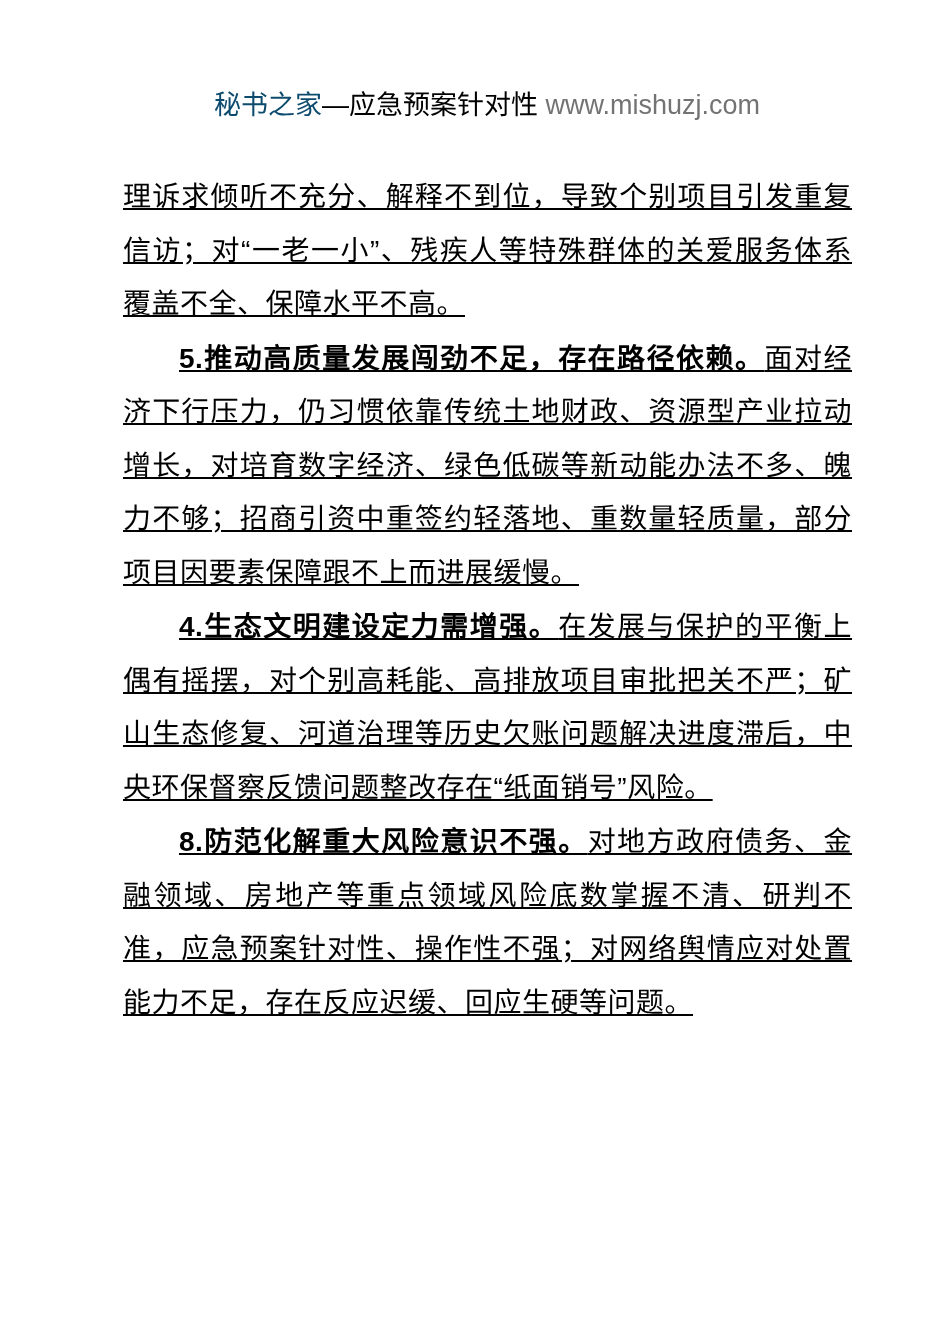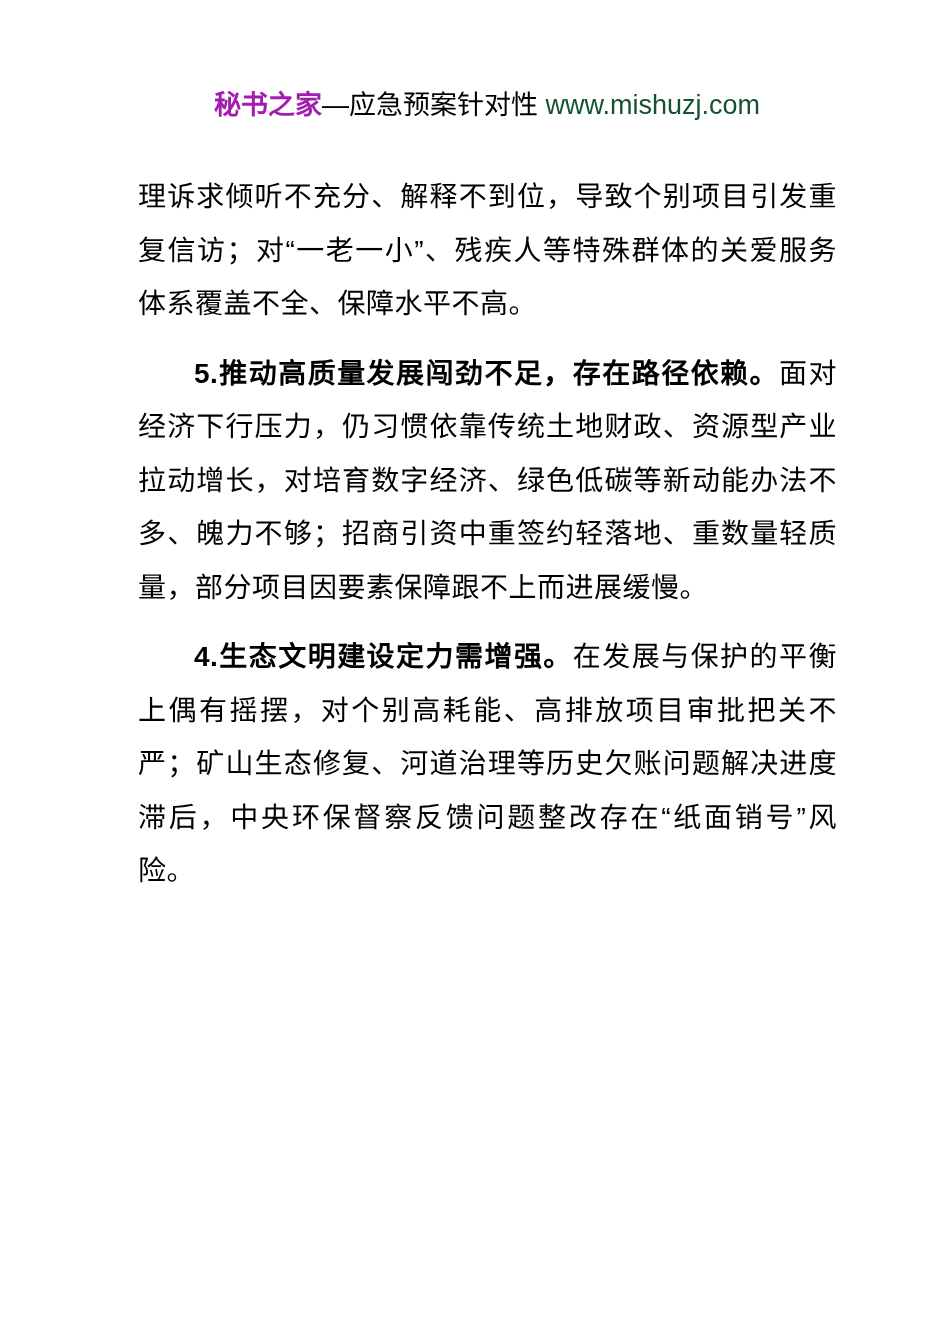--- a/index.html
+++ b/index.html
@@ -17,46 +17,47 @@
     color: #000000;
   }
   .header {
     padding-top: 85px;
     text-align: center;
     font-size: 27px;
     line-height: 40px;
     white-space: nowrap;
   }
   .site-name {
-    color: #a21caf;
-    font-weight: bold;
+    color: #0c4a6e;
+    font-weight: normal;
     margin-left: 24px;
   }
   .tagline {
     color: #000000;
     font-weight: normal;
   }
   .site-url {
-    color: #14532d;
+    color: #737373;
     font-weight: normal;
     text-decoration: none;
   }
   .doc {
     margin-top: 45px;
     margin-left: 122px;
     width: 731px;
     font-size: 28px;
     line-height: 53.5px;
     text-align: justify;
     text-align-last: left;
     letter-spacing: 0.5px;
   }
   .para {
-    margin: 16px;
+    margin: 1px;
     text-indent: 2em;
+    text-decoration: underline;
   }
   .para.no-indent {
     text-indent: 0;
   }
   .lead {
     font-weight: bold;
   }
 </style>
 </head>
 <body>
@@ -75,15 +76,18 @@
 
     <p class="para">
       <span class="lead">5.推动高质量发展闯劲不足，存在路径依赖。</span><span class="body-text">面对经济下行压力，仍习惯依靠传统土地财政、资源型产业拉动增长，对培育数字经济、绿色低碳等新动能办法不多、魄力不够；招商引资中重签约轻落地、重数量轻质量，部分项目因要素保障跟不上而进展缓慢。</span>
     </p>
 
 
     <p class="para">
       <span class="lead">4.生态文明建设定力需增强。</span><span class="body-text">在发展与保护的平衡上偶有摇摆，对个别高耗能、高排放项目审批把关不严；矿山生态修复、河道治理等历史欠账问题解决进度滞后，中央环保督察反馈问题整改存在“纸面销号”风险。</span>
     </p>
 
+    <p class="para">
+      <span class="lead">8.防范化解重大风险意识不强。</span><span class="body-text">对地方政府债务、金融领域、房地产等重点领域风险底数掌握不清、研判不准，应急预案针对性、操作性不强；对网络舆情应对处置能力不足，存在反应迟缓、回应生硬等问题。</span>
+    </p>
 
   </div>
 </div>
 
 </body></html>

